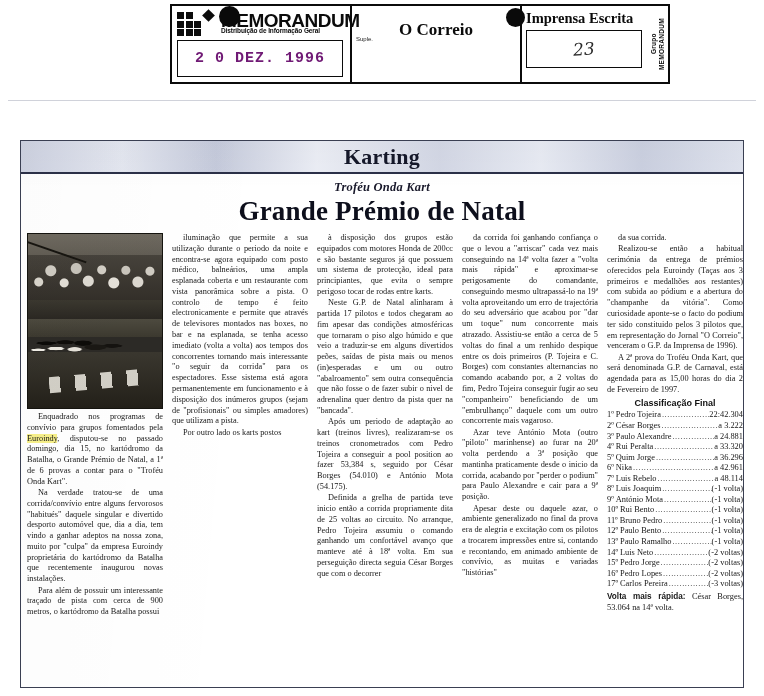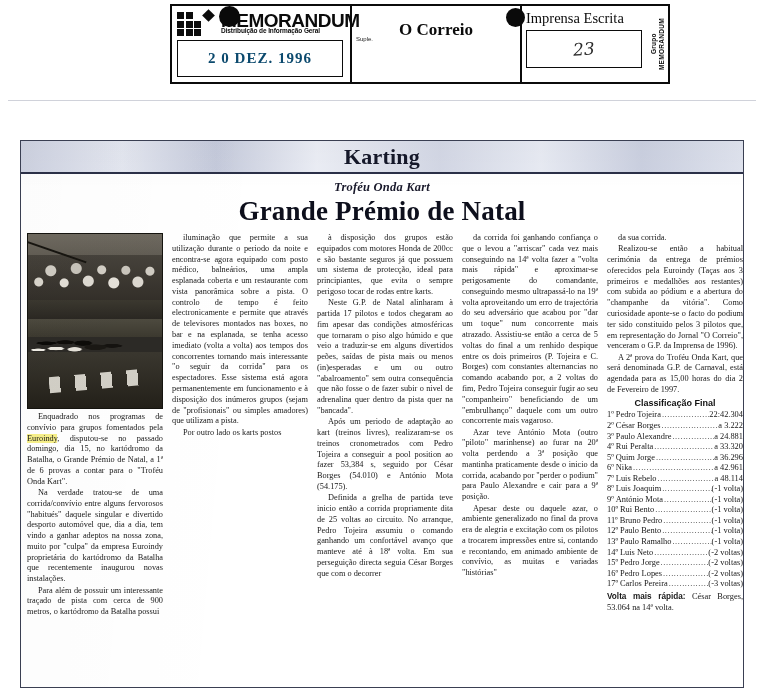--- a/index.html
+++ b/index.html
@@ -91,25 +91,25 @@
   }
   .datebox {
     flex: 1;
     margin: 2px 4px 2px 2px;
     border: 1.5px solid #0b0b0b;
     display: flex;
     align-items: center;
     justify-content: center;
   }
   .datebox span {
-    font-family: Liberation Serif, serif;
+    font-family: Liberation Mono, monospace;
     font-weight: bold;
     font-size: 15px;
     letter-spacing: 1px;
-    color: #0c4a6e;
+    color: #701a75;
   }
   .stamp-mid {
     width: 170px;
     border-right: 2px solid #0b0b0b;
     position: relative;
     box-sizing: border-box;
   }
   .stamp-mid .pubname {
     text-align: center;
     font-family: "Liberation Serif", serif;
@@ -134,20 +134,21 @@
   }
   .stamp-right .colmain {
     flex: 1;
     padding: 4px 2px 2px 4px;
   }
   .stamp-right .pubname2 {
     font-family: "Liberation Serif", serif;
     font-size: 14.5px;
     color: #0b0b0b;
     white-space: nowrap;
+    font-weight: bold;
   }
   .numbox {
     margin-top: 3px;
     margin-right: 4px;
     height: 36px;
     border: 1.2px solid #0b0b0b;
     display: flex;
     align-items: center;
     justify-content: center;
   }

